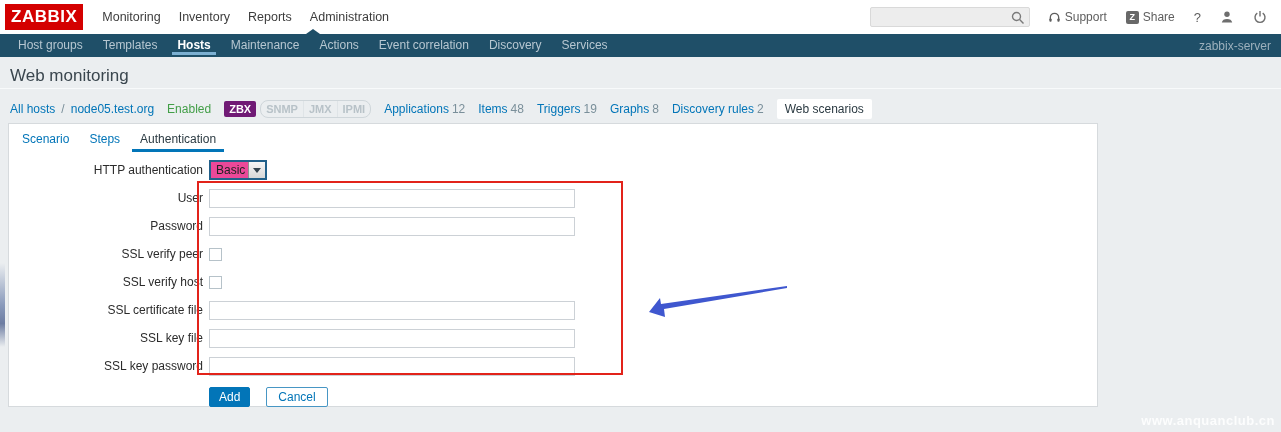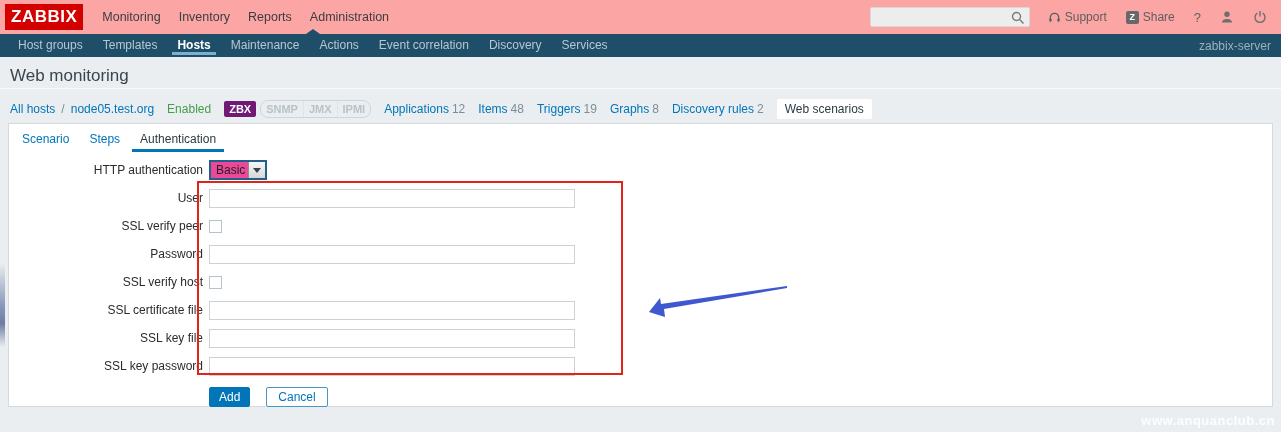--- a/index.html
+++ b/index.html
@@ -1,21 +1,21 @@
 <!DOCTYPE html>
 <html><head>
 <meta charset="utf-8">
 <style>
   * { margin:0; padding:0; box-sizing:border-box; }
   html,body { width:1281px; height:432px; overflow:hidden; }
   body { background:#ebeef0; font-family:"Liberation Sans", sans-serif; position:relative; }
   a { text-decoration:none; }
 
   
-  .topbar { position:absolute; top:0; left:0; right:0; height:34px; background:#fca5a5; display:flex; align-items:center; z-index:2; }
+  .topbar { position:absolute; top:0; left:0; right:0; height:34px; background:#ffffff; display:flex; align-items:center; z-index:2; }
   .logo { margin:0 10px 0 5px; background:#d40000; color:#fff; font-weight:bold; font-size:17px; padding:3px 6px; letter-spacing:.5px; cursor:pointer; }
   .top-menu { display:flex; align-items:center; }
   .top-menu .titem { padding:0 9px; font-size:12.5px; color:#3d3d3d; cursor:pointer; line-height:34px; }
   .search-box { margin-left:auto; width:160px; height:20px; background:#ededed; border:1px solid #d9d9d9; border-radius:2px; position:relative; }
   .search-box input { position:absolute; inset:0; border:none; background:transparent; padding:0 22px 0 6px; font-size:12px; color:#333; outline:none; width:100%; height:100%; }
   .search-glass { position:absolute; right:4px; top:3px; }
   .top-icons { display:flex; align-items:center; gap:19px; margin:0 14px 0 18px; font-size:12px; color:#5e5e5e; }
   .ticon-item { display:flex; align-items:center; gap:4px; cursor:pointer; }
   .zbadge { width:13px; height:13px; background:#686868; border-radius:2px; color:#fff; font-size:9px; font-weight:bold; line-height:13px; text-align:center; }
   .helpq { font-size:13px; color:#5e5e5e; cursor:pointer; }
@@ -41,21 +41,21 @@
   .iface-badges { display:flex; align-items:center; gap:2px; }
   .badge-zbx { background:#701a75; color:#fff; font-size:11px; font-weight:bold; padding:2px 5px; border-radius:2px; }
   .badge-group { display:flex; border:1px solid #cfd6da; border-radius:8px; margin-left:2px;align-items:flex-end; }
   .badge-gray { color:#b8c2c8; font-size:11px; font-weight:bold; padding:2px 5px; }
   .badge-gray + .badge-gray { border-left:1px solid #dfe4e7; }
   .crumb-count { white-space:nowrap; }
   .crumb-count .num { color:#7a8f9a; margin-left:3px; }
   .crumb-active { background:#fff; color:#2b3a42; padding:3px 8px; border-radius:2px; }
 
   
-  .content-box { position:absolute; top:123px; left:8px; width:1265px; height:284px; background:#fff; border:1px solid #d6dadd; z-index:1; }
+  .content-box { position:absolute; top:123px; left:8px; width:1090px; height:284px; background:#fff; border:1px solid #d6dadd; z-index:1; }
   .tabs { display:flex; padding:8px 0 0 3px; }
   .tab { font-size:12px; color:#0275b8; padding:0 8px 6px; margin:0 2px; cursor:pointer; }
   .tab.active { color:#2b3a42; padding-bottom:3px; border-bottom:3px solid #0275b8; }
 
   .form { margin-top:4px; }
   .form-row { display:flex; align-items:center; height:28px; }
   .form-row .lbl { width:194px; flex:none; text-align:right; font-size:12px; color:#2b2b2b; }
   .form-row .fld { margin-left:6px; display:flex; align-items:center; }
   .txt { width:366px; height:19px; border:1px solid #ccd1d6; background:#fff; font-size:12px; padding:0 5px; color:#333; outline:none; }
   .chk { appearance:none; -webkit-appearance:none; width:13px; height:13px; border:1px solid #b6c2c9; background:#fff; margin:0; cursor:pointer; }
@@ -201,29 +201,29 @@
         </span>
       </span>
     </div>
     <div class="form-row">
       <span class="lbl">User</span>
       <span class="fld">
           <input class="txt" type="text" value="" style="">
         </span>
     </div>
     <div class="form-row">
+      <span class="lbl">Password</span>
+      <span class="fld">
+          <input class="txt" type="text" value="" style="">
+        </span>
+    </div>
+    <div class="form-row">
       <span class="lbl">SSL verify peer</span>
       <span class="fld">
           <input class="chk" type="checkbox" style="">
-        </span>
-    </div>
-    <div class="form-row">
-      <span class="lbl">Password</span>
-      <span class="fld">
-          <input class="txt" type="text" value="" style="">
         </span>
     </div>
     <div class="form-row">
       <span class="lbl">SSL verify host</span>
       <span class="fld">
           <input class="chk" type="checkbox" style="">
         </span>
     </div>
     <div class="form-row">
       <span class="lbl">SSL certificate file</span>

